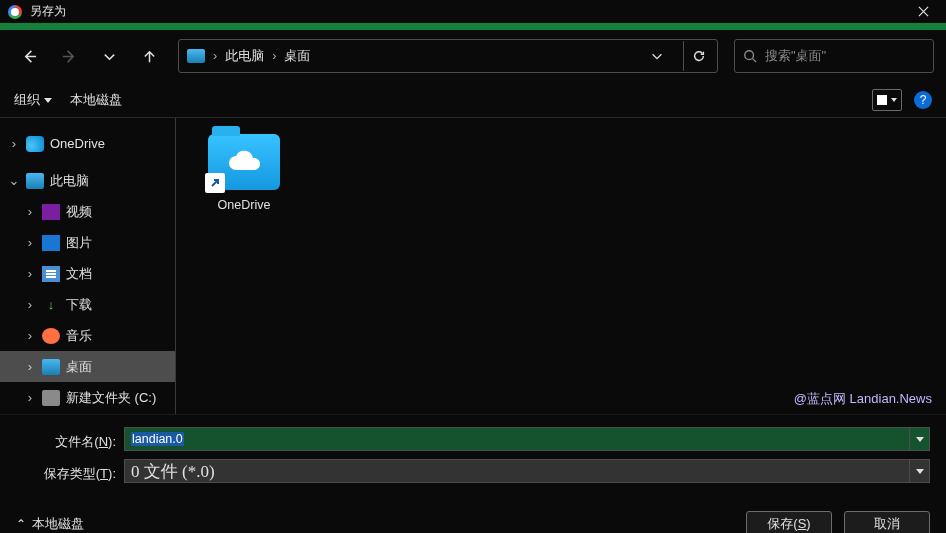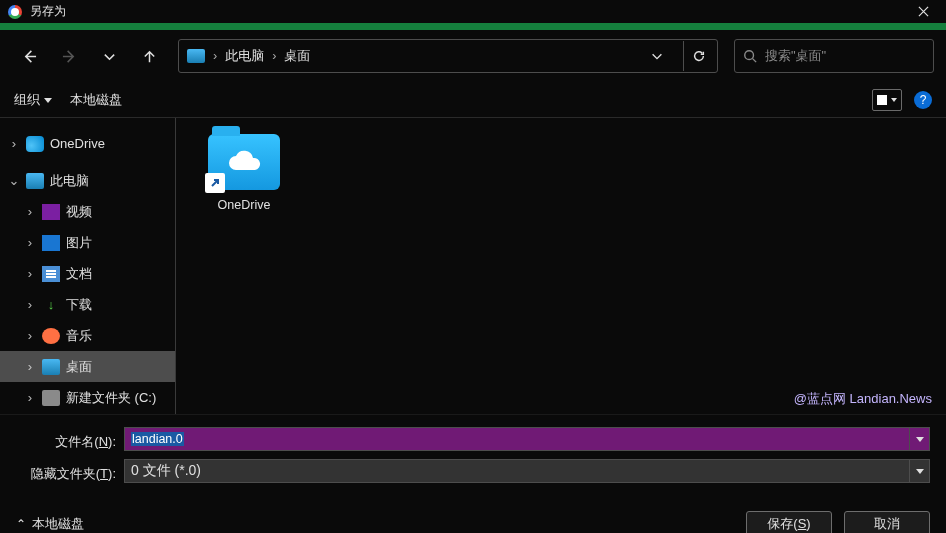--- a/index.html
+++ b/index.html
@@ -129,23 +129,23 @@
     }
     
     .form-area { padding:12px 16px 10px 16px; border-top:1px solid #1a1a1a;}
     .form-row { display:flex; align-items:flex-end; gap:8px; margin-bottom:8px;}
     .form-label { width:100px; text-align:right; font-size:13px;}
     .form-label .ul { text-decoration:underline;}
     .combo {
       flex:1; height:24px; border:1px solid #4d4d4d; background:#333;
       display:flex; align-items:center; padding:0 6px 0 6px; position:relative;
     }
-    .combo.filename { background:#701a75; border:1px solid #4d4d4d;}
+    .combo.filename { background:#14532d; border:1px solid #4d4d4d;}
     .combo .sel { background:#1a5aa3; color:#fff; padding:0 1px;}
-    .combo .typetext { font-size:14px;}
+    .combo .typetext { font-size:17px;font-family:Liberation Serif, serif;}
     .combo .dd { position:absolute; right:0; top:0; bottom:0; width:20px;
       display:flex;align-items:center;justify-content:center; border-left:1px solid #4d4d4d;}
     .combo .dd .tri { width:0;height:0;border-left:4px solid transparent;border-right:4px solid transparent;border-top:5px solid #e0e0e0;}
     
     .footer {
       height:46px; display:flex; align-items:center; padding:0 16px; gap:12px;
     }
     .hide-folders { display:flex; align-items:center; gap:6px; font-size:13px; cursor:pointer;}
     .hide-folders .chev { font-size:12px;}
     .footer-spacer { flex:1;}
@@ -312,21 +312,21 @@
     <div class="combo filename">
       <span class="sel">landian.0</span>
       <div style="flex:1"></div>
       <div class="dd">
           <span class="tri"></span>
         </div>
     </div>
   </div>
   <div class="form-row">
     <div class="form-label">
-      <span>隐藏文件夹(</span><span class="ul">T</span><span>):</span>
+      <span>保存类型(</span><span class="ul">T</span><span>):</span>
     </div>
     <div class="combo">
       <span class="typetext">0 文件 (*.0)</span>
       <div class="dd">
           <span class="tri"></span>
         </div>
     </div>
   </div>
 </div>
 

